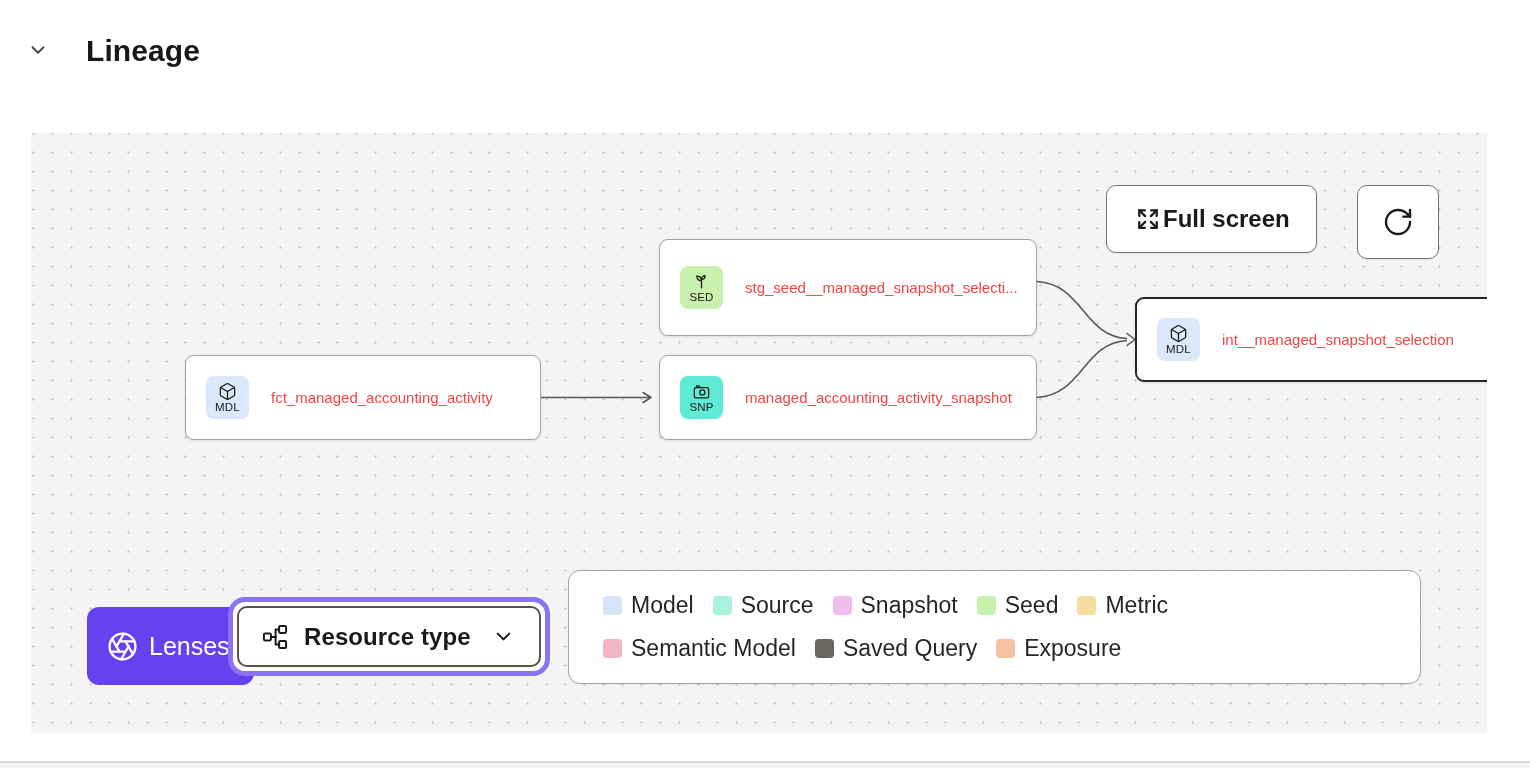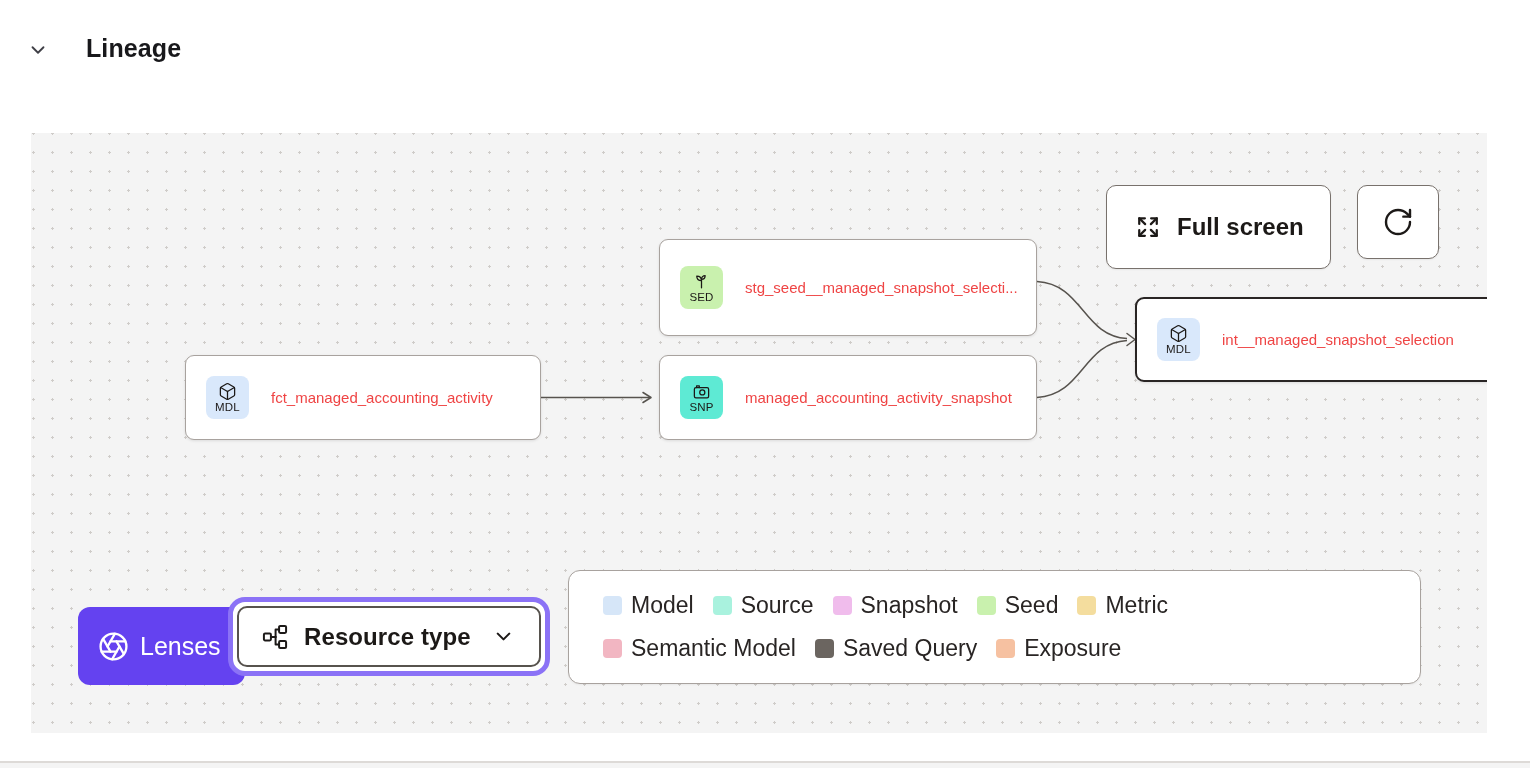--- a/index.html
+++ b/index.html
@@ -7,21 +7,21 @@
     width: 1530px; height: 768px;
     background: #ffffff;
     font-family: "Liberation Sans", sans-serif;
     overflow: hidden;
     position: relative;
   }
   .abs { position: absolute; }
 
   
   .hdr-chevron { left: 27px; top: 39px; width: 22px; height: 22px; cursor: pointer; color: #3f3f46; }
-  .page-title  { left: 86px; top: 34px; font-size: 25px; font-weight: 700; color: #18181b; letter-spacing: 0.1px; }
+  .page-title  { left: 86px; top: 34px; font-size: 30px; font-weight: 700; color: #18181b; letter-spacing: 0.1px; }
 
   
   .canvas {
     left: 31px; top: 133px; width: 1456px; height: 600px;
     background-color: #f4f4f4;
     background-image: radial-gradient(circle, #cfccc9 1.1px, transparent 1.3px);
     background-size: 19px 19px;
     background-position: 12px 10px;
     overflow: hidden;
   }
@@ -29,21 +29,21 @@
 
   
   .btn {
     background: #ffffff;
     border: 1.5px solid #78716c;
     border-radius: 10px;
     display: flex; align-items: center; justify-content: center;
     color: #1c1917; cursor: pointer;
     box-shadow: 0 1px 2px rgba(0,0,0,0.06);
   }
-  .fullscreen-btn { left: 1075px; top: 52px; height: 84px; padding: 0 26px; gap: 14px; }
+  .fullscreen-btn { left: 1075px; top: 52px; height: 68px; padding: 0 26px; gap: 0; }
   .fullscreen-btn .lbl { font-size: 24px; font-weight: 600; }
   .refresh-btn { left: 1326px; top: 52px; width: 82px; height: 74px; }
 
   
   .node {
     background: #ffffff;
     border: 1.5px solid #a8a29e;
     border-radius: 9px;
     display: flex; align-items: center;
     padding-left: 20px;
@@ -54,21 +54,21 @@
   .badge {
     width: 43px; height: 43px; border-radius: 8px;
     display: flex; flex-direction: column; align-items: center; justify-content: center;
     flex: none; color: #1c1917;
   }
   .badge-txt { font-size: 11.5px; font-weight: 500; letter-spacing: 0.2px; margin-top: 0px; line-height: 1.1; }
   .node-label { margin-left: 22px; font-size: 15px; color: #ef4444; white-space: nowrap; }
 
   
   .lenses-btn {
-    left: 47px; top: 474px; height: 78px; padding: 0 24px 0 20px;
+    left: 56px; top: 474px; height: 78px; padding: 0 24px 0 20px;
     border-radius: 12px;
     display: flex; align-items: center; gap: 11px;
     color: #ffffff; font-size: 25px; font-weight: 500;
     cursor: pointer;
   }
   .focus-ring {
     left: 197px; top: 464px;
     border: 5px solid #8b72f6;
     border-radius: 17px;
     background: #ffffff;

